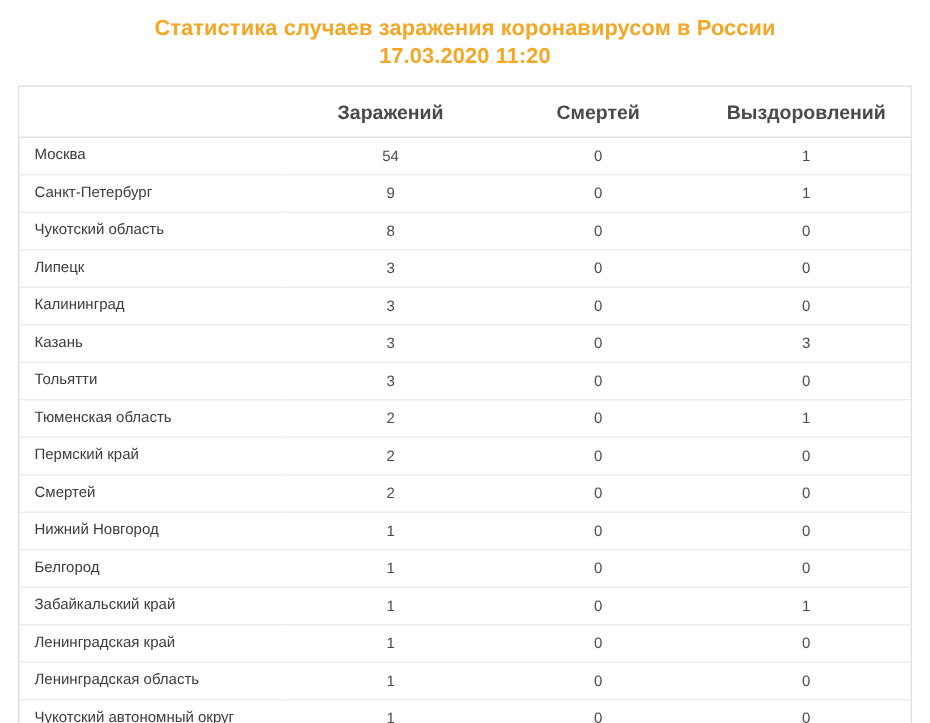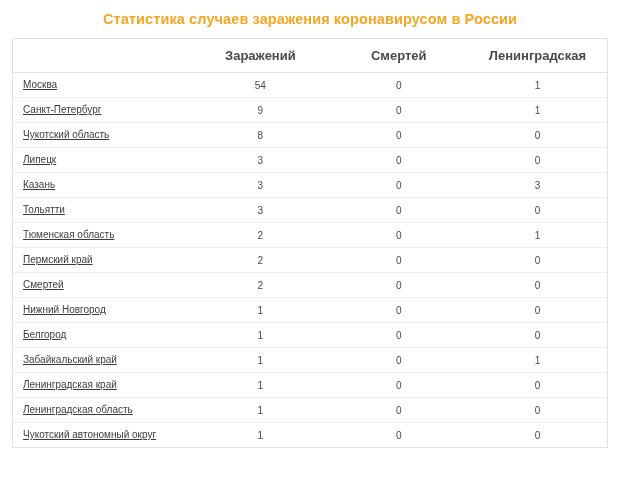--- a/index.html
+++ b/index.html
@@ -63,53 +63,53 @@
     text-align: center;
     color: #4a4a4a;
     font-size: 10px;
     vertical-align: middle;
   }
   table.stats td.region {
     text-align: left;
     padding-left: 10px;
     color: #3c3c3c;
     line-height: 12px;
-    text-decoration: underline;
   }
   table.stats tr:last-child td {
     border-bottom: none;
   }
   col.c-region { width: 30%; }
   col.c-cases { width: 23.3%; }
   col.c-deaths { width: 23.3%; }
   col.c-recovered { width: 23.4%; }
 </style>
 </head>
 <body>
 
 <div class="page">
 
   <div class="title-block">
     <span class="title-line1">Статистика случаев заражения коронавирусом в России</span>
+    <span class="title-line2">17.03.2020 11:20</span>
   </div>
 
   <div class="table-wrap">
     <table class="stats">
       <colgroup>
         <col class="c-region">
         <col class="c-cases">
         <col class="c-deaths">
         <col class="c-recovered">
       </colgroup>
       <thead>
         <tr>
           <th class="region-col"></th>
           <th>Заражений</th>
           <th>Смертей</th>
-          <th>Ленинградская</th>
+          <th>Выздоровлений</th>
         </tr>
       </thead>
       <tbody>
         <tr>
           <td class="region">Москва</td>
           <td>54</td>
           <td>0</td>
           <td>1</td>
         </tr>
         <tr>
@@ -119,20 +119,26 @@
           <td>1</td>
         </tr>
         <tr>
           <td class="region">Чукотский область</td>
           <td>8</td>
           <td>0</td>
           <td>0</td>
         </tr>
         <tr>
           <td class="region">Липецк</td>
+          <td>3</td>
+          <td>0</td>
+          <td>0</td>
+        </tr>
+        <tr>
+          <td class="region">Калининград</td>
           <td>3</td>
           <td>0</td>
           <td>0</td>
         </tr>
         <tr>
           <td class="region">Казань</td>
           <td>3</td>
           <td>0</td>
           <td>3</td>
         </tr>

